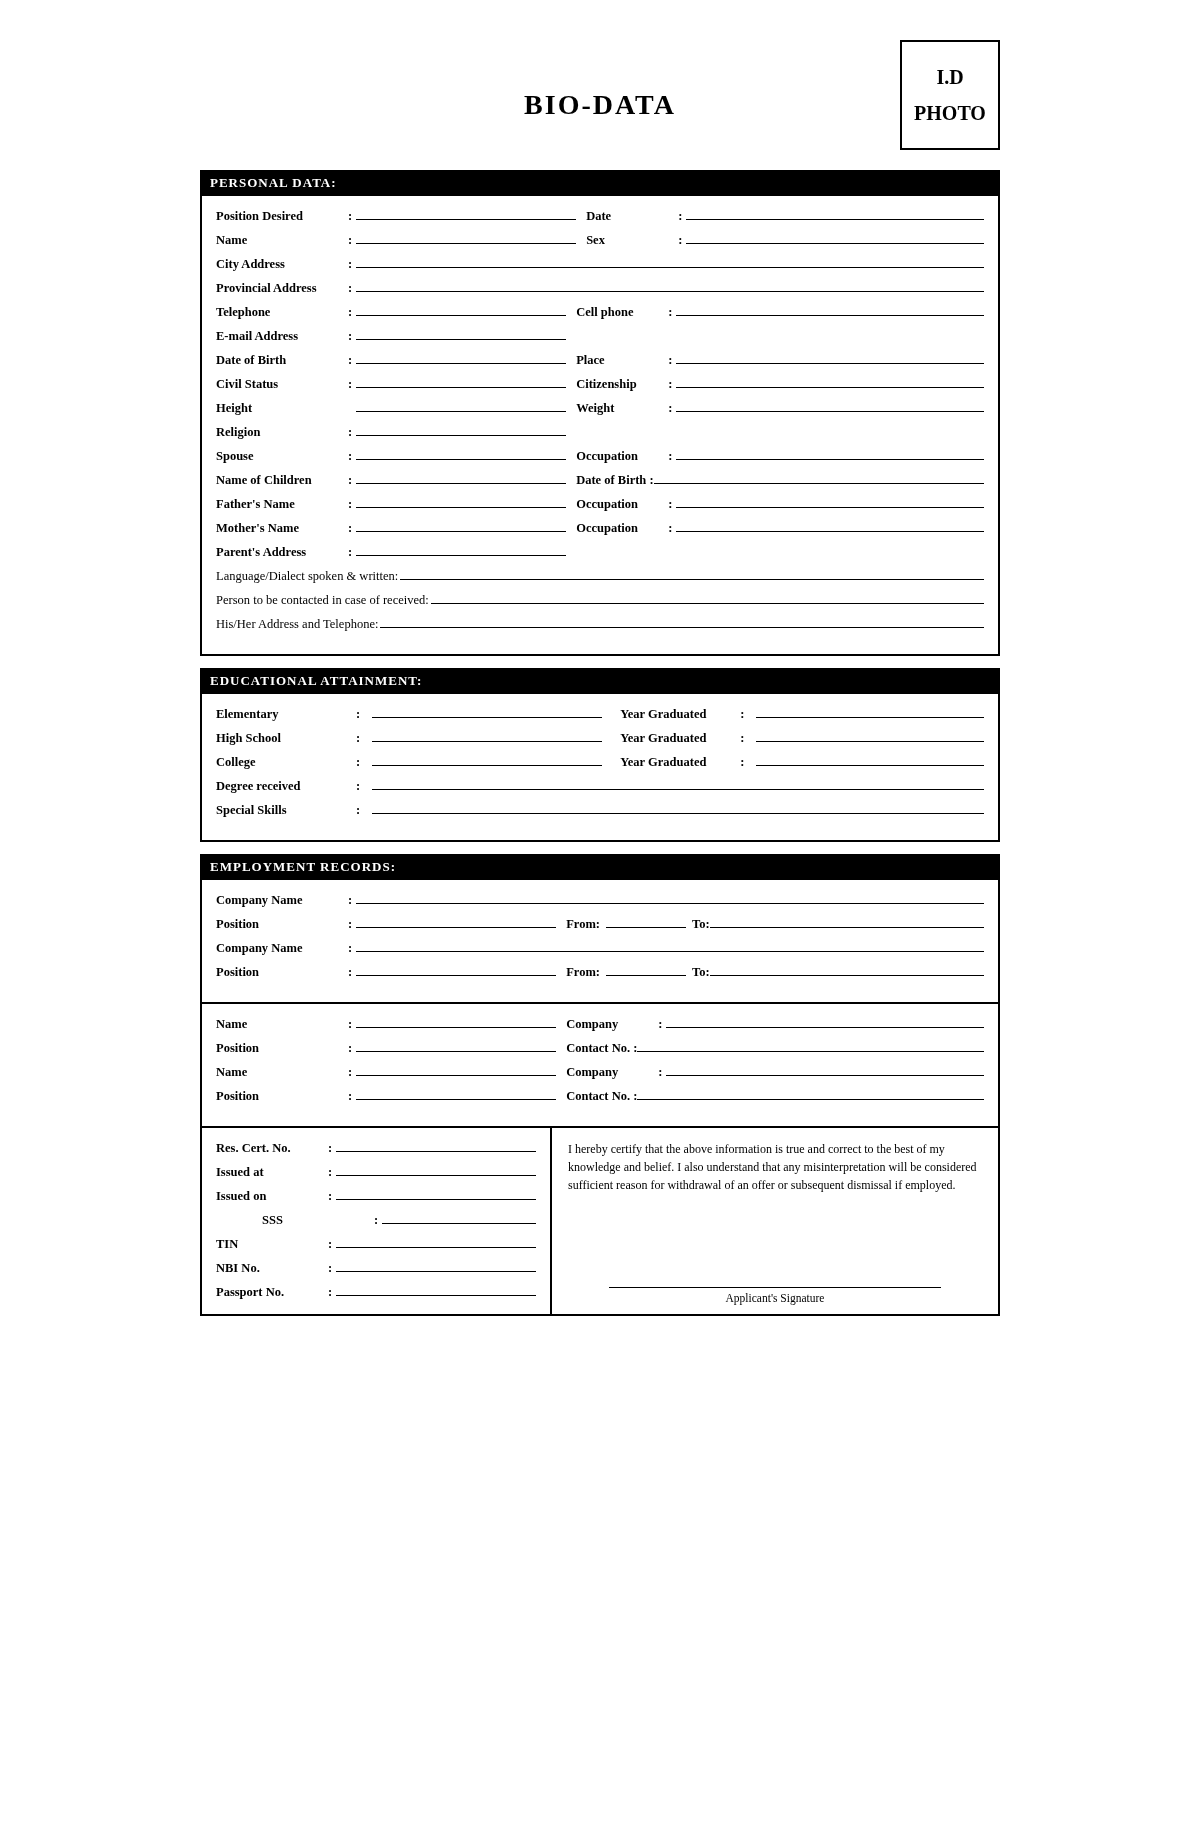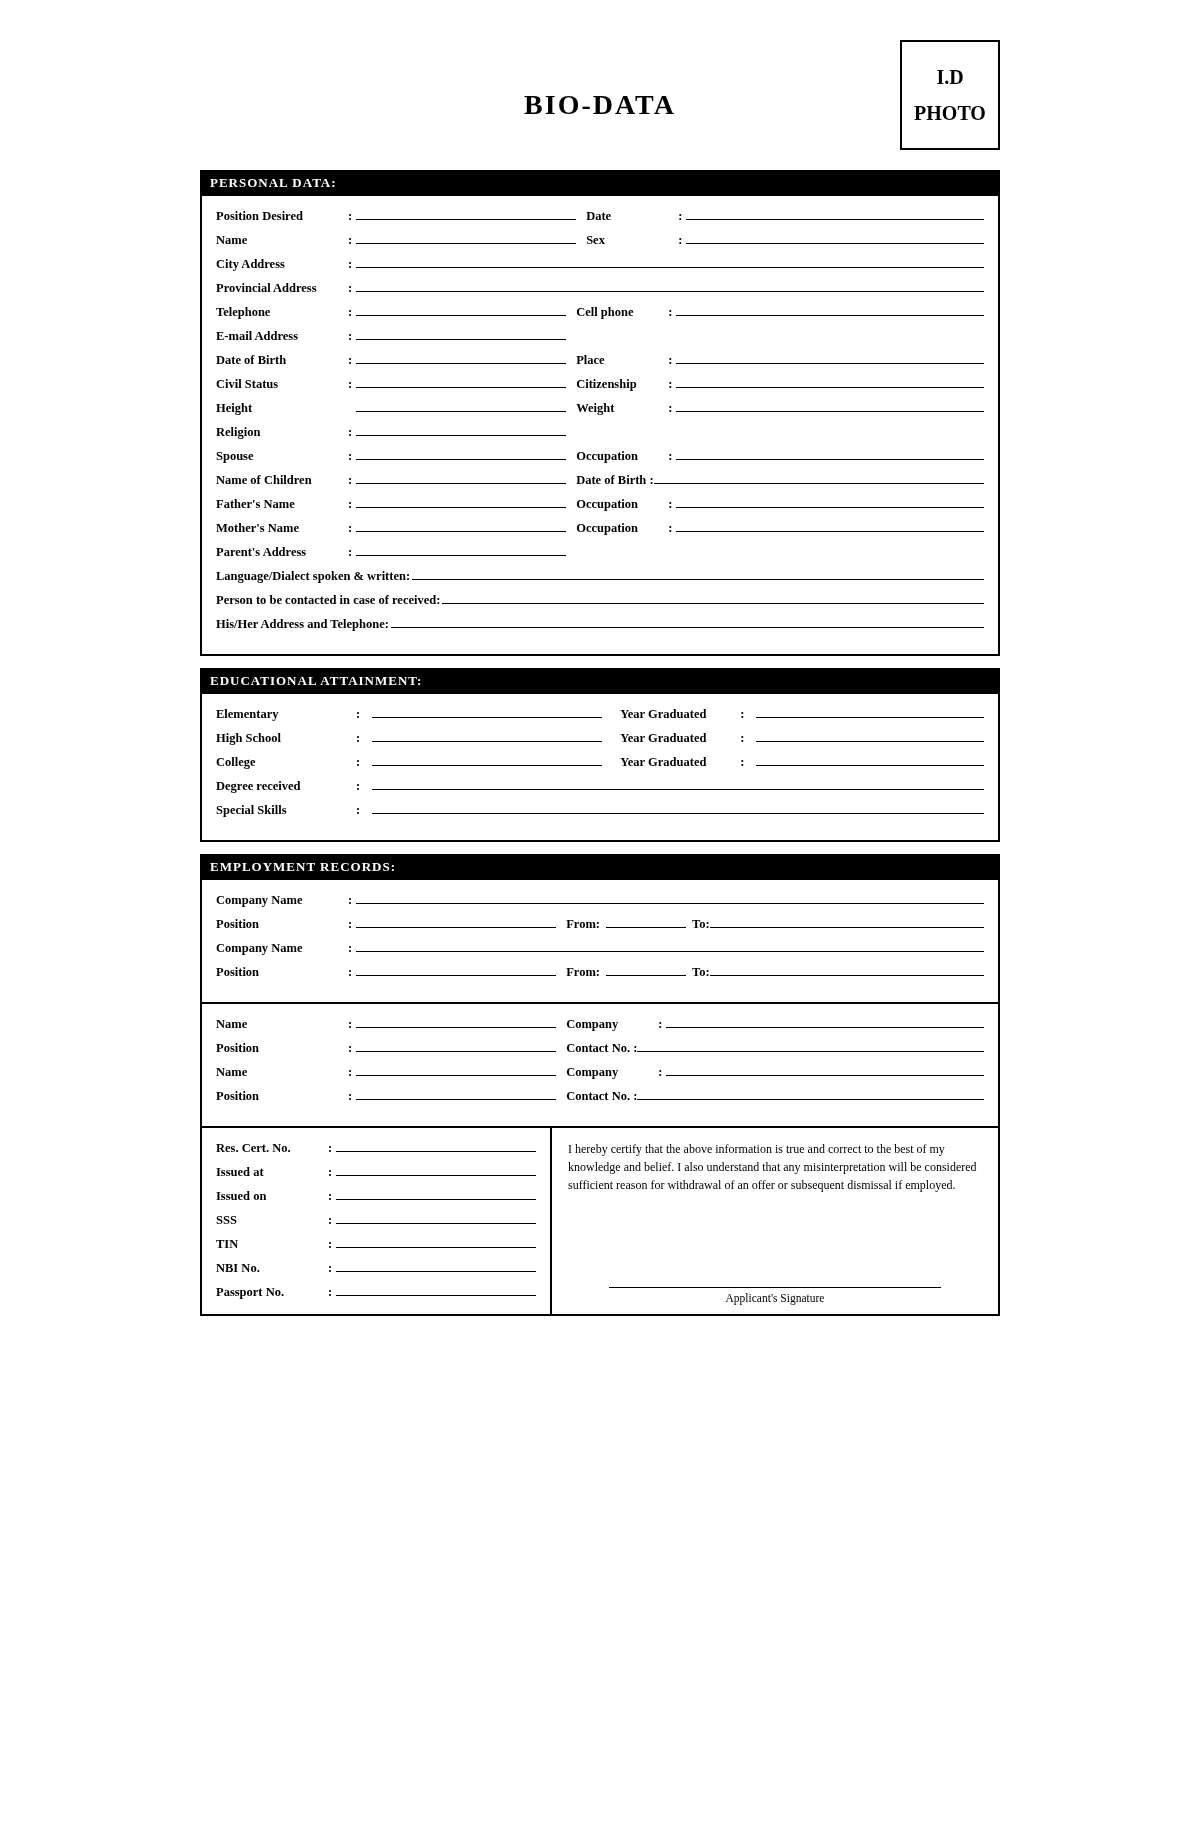--- a/index.html
+++ b/index.html
@@ -107,21 +107,21 @@
     }
 
     .full-row {
       display: flex;
       align-items: baseline;
       min-height: 22px;
       margin-bottom: 2px;
     }
 
     .inline-label {
-      font-weight: bold;
+      font-weight: normal;
       font-size: 12.5px;
       white-space: nowrap;
       margin-right: 2px;
     }
 
     
     .edu-row {
       display: flex;
       align-items: baseline;
       min-height: 22px;
@@ -472,21 +472,21 @@
         <span class="label" style="min-width:110px;">Issued at</span>
         <span class="colon">:</span>
         <div class="field-line"></div>
       </div>
       <div class="form-row">
         <span class="label" style="min-width:110px;">Issued on</span>
         <span class="colon">:</span>
         <div class="field-line"></div>
       </div>
       <div class="form-row">
-        <span class="label" style="min-width:110px;">SSS</span>
+        <span class="label" style="min-width:110px;margin-left:46px;">SSS</span>
         <span class="colon">:</span>
         <div class="field-line"></div>
       </div>
       <div class="form-row">
         <span class="label" style="min-width:110px;">TIN</span>
         <span class="colon">:</span>
         <div class="field-line"></div>
       </div>
       <div class="form-row">
         <span class="label" style="min-width:110px;">NBI No.</span>

